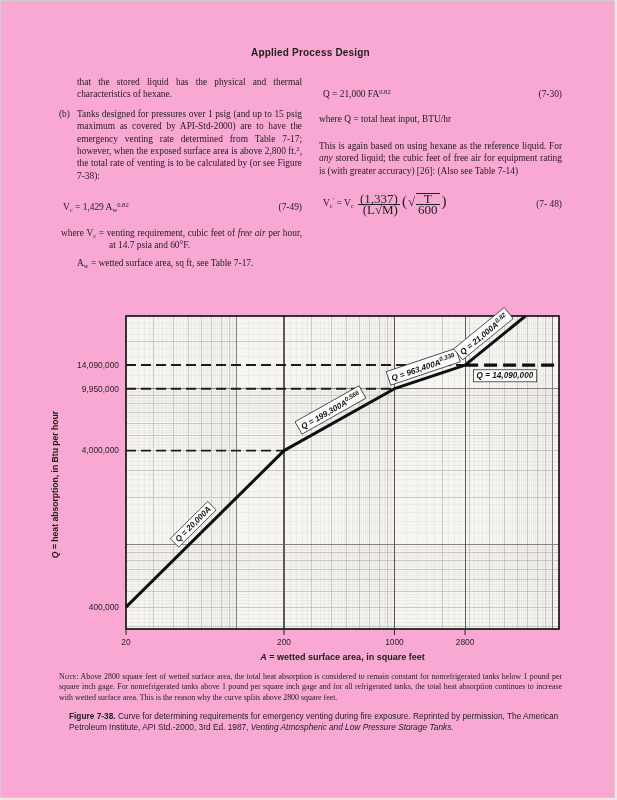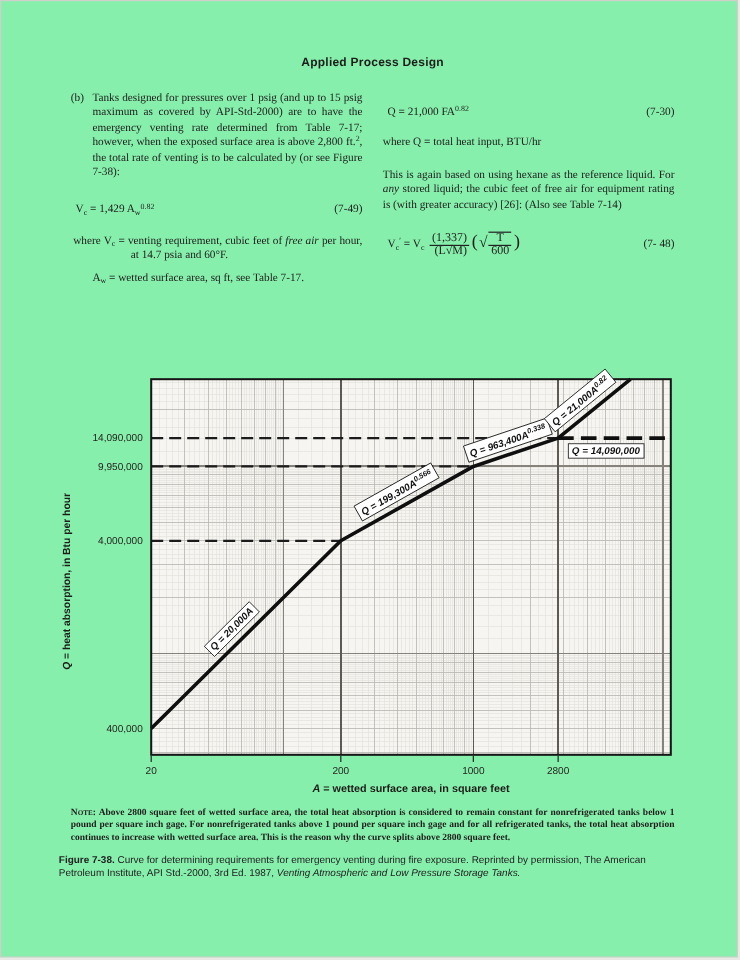--- a/index.html
+++ b/index.html
@@ -1,20 +1,20 @@
 <!DOCTYPE html>
 <html><head>
 <meta charset="utf-8">
 <style>
   html,body{margin:0;padding:0;background:#e9e8e5;}
   .page{
     position:relative;
     width:615px;height:798px;
     border:1px solid #d0cec9;
-    background:#86efac;
+    background:#f9a8d4;
     box-sizing:border-box;
     padding:46px 52px 0 58px;
     font-family:"Liberation Serif",serif;
     color:#1e1d1b;
     overflow:hidden;
   }
   
   .page-header{display:grid;grid-template-columns:1fr auto 1fr;align-items:baseline;margin-bottom:18px;}
   .running-title{grid-column:2;margin:0;font:bold 10px "Liberation Sans",sans-serif;letter-spacing:.2px;}
   .page-number{grid-column:3;text-align:right;font:bold 10px "Liberation Sans",sans-serif;}
@@ -26,50 +26,51 @@
   .list-item{display:flex;margin-bottom:7px;}
   .marker{width:18px;flex:none;}
   .item-text{flex:1;margin:0;}
   sup,sub{font-size:6.6px;line-height:0;}
   sup{vertical-align:3.2px;}
   sub{vertical-align:-1.8px;}
   .equation{display:flex;justify-content:space-between;align-items:center;margin:12px 0 13px 4px;font-size:9.4px;}
   .eq-num{padding-left:6px;}
   .where-clause.hang1{padding-left:50px;text-indent:-48px;margin-bottom:6px;}
   .where-clause.hang2{padding-left:50px;text-indent:-32px;}
-  .frac{display:inline-flex;flex-direction:column;text-align:center;vertical-align:middle;margin:0 2px;font-size:10px;line-height:10px;}
+  .frac{display:inline-flex;flex-direction:column;text-align:center;vertical-align:middle;margin:0 2px;font-size:13px;line-height:10px;}
   .fnum{border-bottom:0.8px solid #222;padding:0 2px;}
   .fden{padding:0 2px;text-align:right;}
   .radfrac .fnum{border-top:0.9px solid #222;border-bottom:0.8px solid #222;}
   .rad{font-size:13px;margin:0 -1px 0 1px;}
   .bigparen{font-size:15px;font-weight:400;}
   .prime{vertical-align:4px;}
   
   .chart-figure{position:absolute;left:0;top:307px;width:617px;margin:0;}
   #chart-svg{display:block;overflow:visible;}
   
   .note{position:absolute;left:58px;right:52px;top:671px;margin:0;
-        font-size:7.9px;line-height:10.4px;text-align:justify;font-weight:bold;}
+        font-size:7.9px;line-height:10.4px;text-align:justify;}
   .note-label{font-variant:small-caps;}
-  .caption{position:absolute;left:48px;right:50px;top:710px;margin:0;
+  .caption{position:absolute;left:68px;right:50px;top:710px;margin:0;
         font:8.3px/11.2px "Liberation Sans",sans-serif;color:#222;}
   .caption b{font-weight:bold;}
 </style>
 </head>
 <body>
 
 <div class="page">
 
   <header class="page-header">
     <span></span>
     <h1 class="running-title">Applied Process Design</h1>
   </header>
 
   <div class="columns">
     <div class="col">
+      <p class="cont">that the stored liquid has the physical and thermal characteristics of hexane.</p>
       <div class="list-item">
         <span class="marker">(b)</span>
         <p class="item-text"><span>Tanks designed for pressures over 1 psig (and up to 15 psig maximum as covered by API-Std-2000) are to have the emergency venting rate determined from Table 7-17; however, when the exposed surface area is above 2,800 ft.</span><sup>2</sup><span>, the total rate of venting is to be calculated by (or see Figure 7-38):</span></p>
       </div>
       <div class="equation">
         <span class="eq-body"><span>V</span><sub>c</sub><span> = 1,429 A</span><sub>w</sub><sup>0.82</sup></span>
         <span class="eq-num">(7-49)</span>
       </div>
       <p class="where-clause hang1"><span>where </span><span>V</span><sub>c</sub><span> = venting requirement, cubic feet of </span><i>free air</i><span> per hour, at 14.7 psia and 60°F.</span></p>
       <p class="where-clause hang2"><span>A</span><sub>w</sub><span> = wetted surface area, sq ft, see Table 7-17.</span></p>

